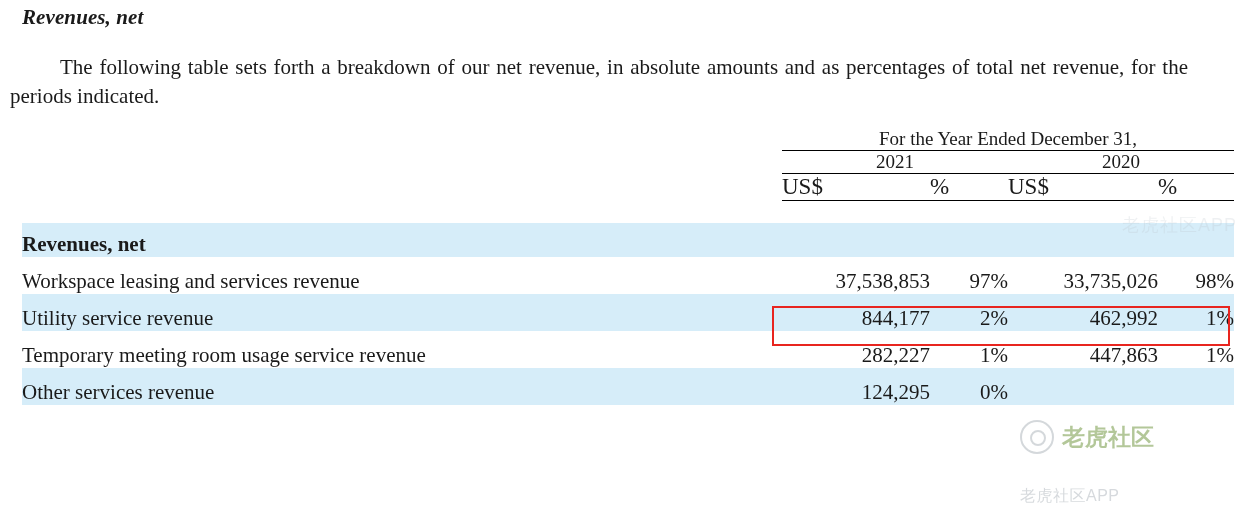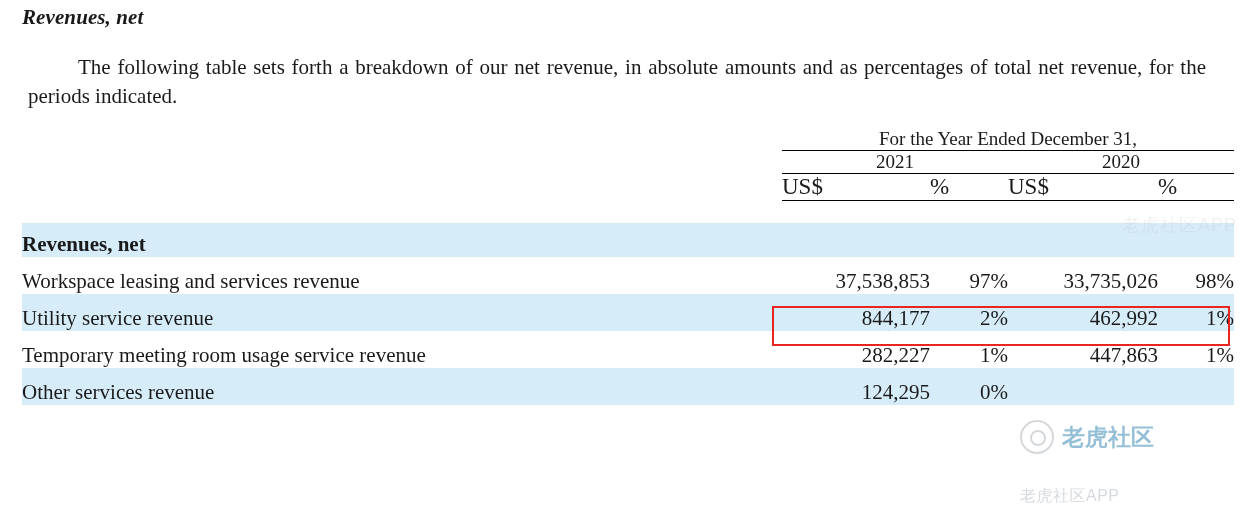--- a/index.html
+++ b/index.html
@@ -24,21 +24,21 @@
     position: absolute;
     left: 22px;
     top: 5px;
     font-style: italic;
     font-weight: bold;
     font-size: 21px;
     letter-spacing: 0.1px;
   }
   .para {
     position: absolute;
-    left: 28px;
+    left: 10px;
     top: 53px;
     width: 1178px;
     font-size: 21px;
     line-height: 29px;
     text-indent: 50px;
     text-align: justify;
   }
   table.fin {
     position: absolute;
     left: 22px;
@@ -131,21 +131,21 @@
   }
   
   .wm-main {
     position: absolute;
     left: 1020px;
     top: 420px;
     display: flex;
     align-items: center;
     gap: 8px;
     opacity: 0.42;
-    color: #0369a1;
+    color: #4d7c0f;
     font-family: "Liberation Sans", sans-serif;
     font-size: 23px;
     font-weight: bold;
     pointer-events: none;
   }
   .wm-circle {
     width: 30px; height: 30px;
     border-radius: 50%;
     border: 2px solid #9aa3ab;
     display: inline-block;

